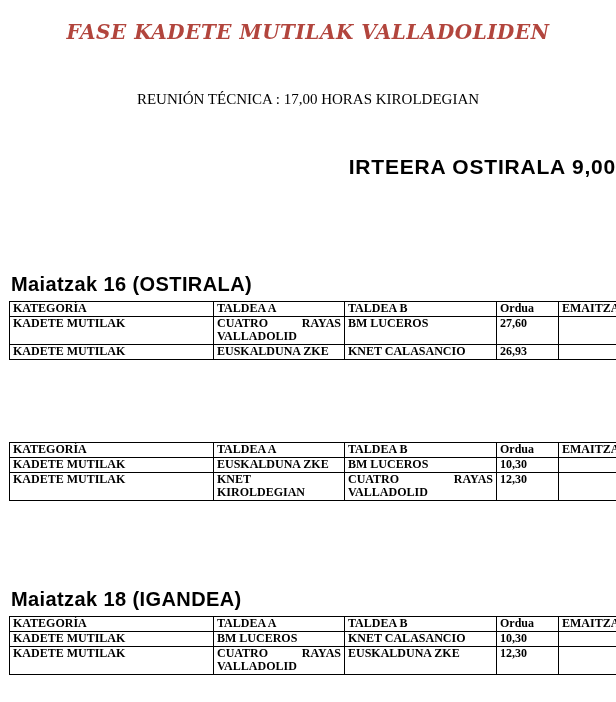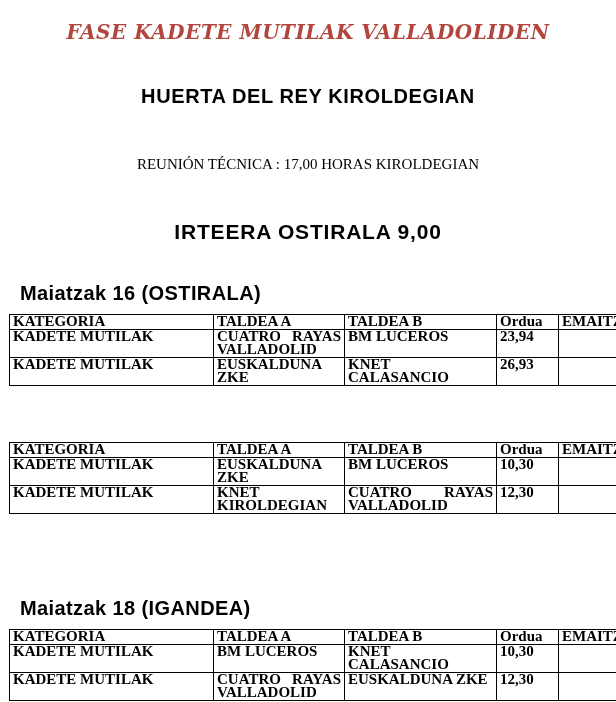--- a/index.html
+++ b/index.html
@@ -45,36 +45,36 @@
   .meeting-line {
     text-align: center;
     font-family: "Liberation Serif", serif;
     font-size: 15px;
     margin: 4px;
     padding-top: 43px;
     line-height: 18px;
   }
 
   .depart-line {
-    text-align: center;
+    text-align: right;
     font-family: "Liberation Sans", sans-serif;
     font-weight: bold;
     font-size: 21px;
     letter-spacing: 0.8px;
     margin: 0;
     padding-top: 42px;
     line-height: 26px;
   }
 
   .day-heading {
     font-family: "Liberation Sans", sans-serif;
     font-weight: bold;
     font-size: 20px;
     letter-spacing: 0.4px;
-    margin: 9px;
+    margin: 0;
     padding-left: 11px;
     line-height: 24px;
   }
 
   
   .day-block { position: absolute; left: 0; right: 0; }
   #block-0 { top: 272px; }
   #block-1 { top: 437px; }
   #block-2 { top: 587px; }
 
@@ -83,21 +83,21 @@
     table-layout: fixed;
     margin-left: 9px;
     margin-top: 5px;
     width: 598px;
     border: 1px solid #000;
   }
   .sched-table td, .sched-table th {
     border: 1px solid #000;
     font-family: "Liberation Serif", serif;
     font-weight: bold;
-    font-size: 15px;
+    font-size: 12px;
     line-height: 13px;
     padding: 0px 3px 1px 3px;
     vertical-align: top;
     text-align: left;
     height: 13px;
     overflow: hidden;
     white-space: pre-line;
   }
   .sched-table thead th { height: 13px; }
 
@@ -114,21 +114,20 @@
 
   .tall { height: 26px; }
 </style>
 </head>
 <body>
 
 <div>
 
   <h1 class="doc-title" style="color: rgb(178, 69, 61);">FASE  KADETE MUTILAK VALLADOLIDEN</h1>
 
-  <h2 class="venue-title">HUERTA DEL REY KIROLDEGIAN</h2>
 
   <p class="meeting-line">REUNIÓN TÉCNICA : 17,00 HORAS  KIROLDEGIAN</p>
 
   <p class="depart-line">IRTEERA  OSTIRALA  9,00</p>
 
   <section class="day-block" id="block-0">
     <h3 class="day-heading">Maiatzak  16 (OSTIRALA)</h3>
     <table class="sched-table">
       <thead>
         <tr>
@@ -138,21 +137,21 @@
           <th class="col-ord">Ordua</th>
           <th class="col-res">EMAITZA</th>
         </tr>
       </thead>
       <tbody>
         <tr class="tall">
           <td class="col-kat">KADETE MUTILAK</td>
           <td class="col-a cell-justify">CUATRO        RAYAS
 VALLADOLID</td>
           <td class="col-b">BM LUCEROS</td>
-          <td class="col-ord">23,94</td>
+          <td class="col-ord">27,60</td>
           <td class="col-res"></td>
         </tr>
         <tr>
           <td class="col-kat">KADETE MUTILAK</td>
           <td class="col-a">EUSKALDUNA ZKE</td>
           <td class="col-b">KNET CALASANCIO</td>
           <td class="col-ord">26,93</td>
           <td class="col-res"></td>
         </tr>
       </tbody>

